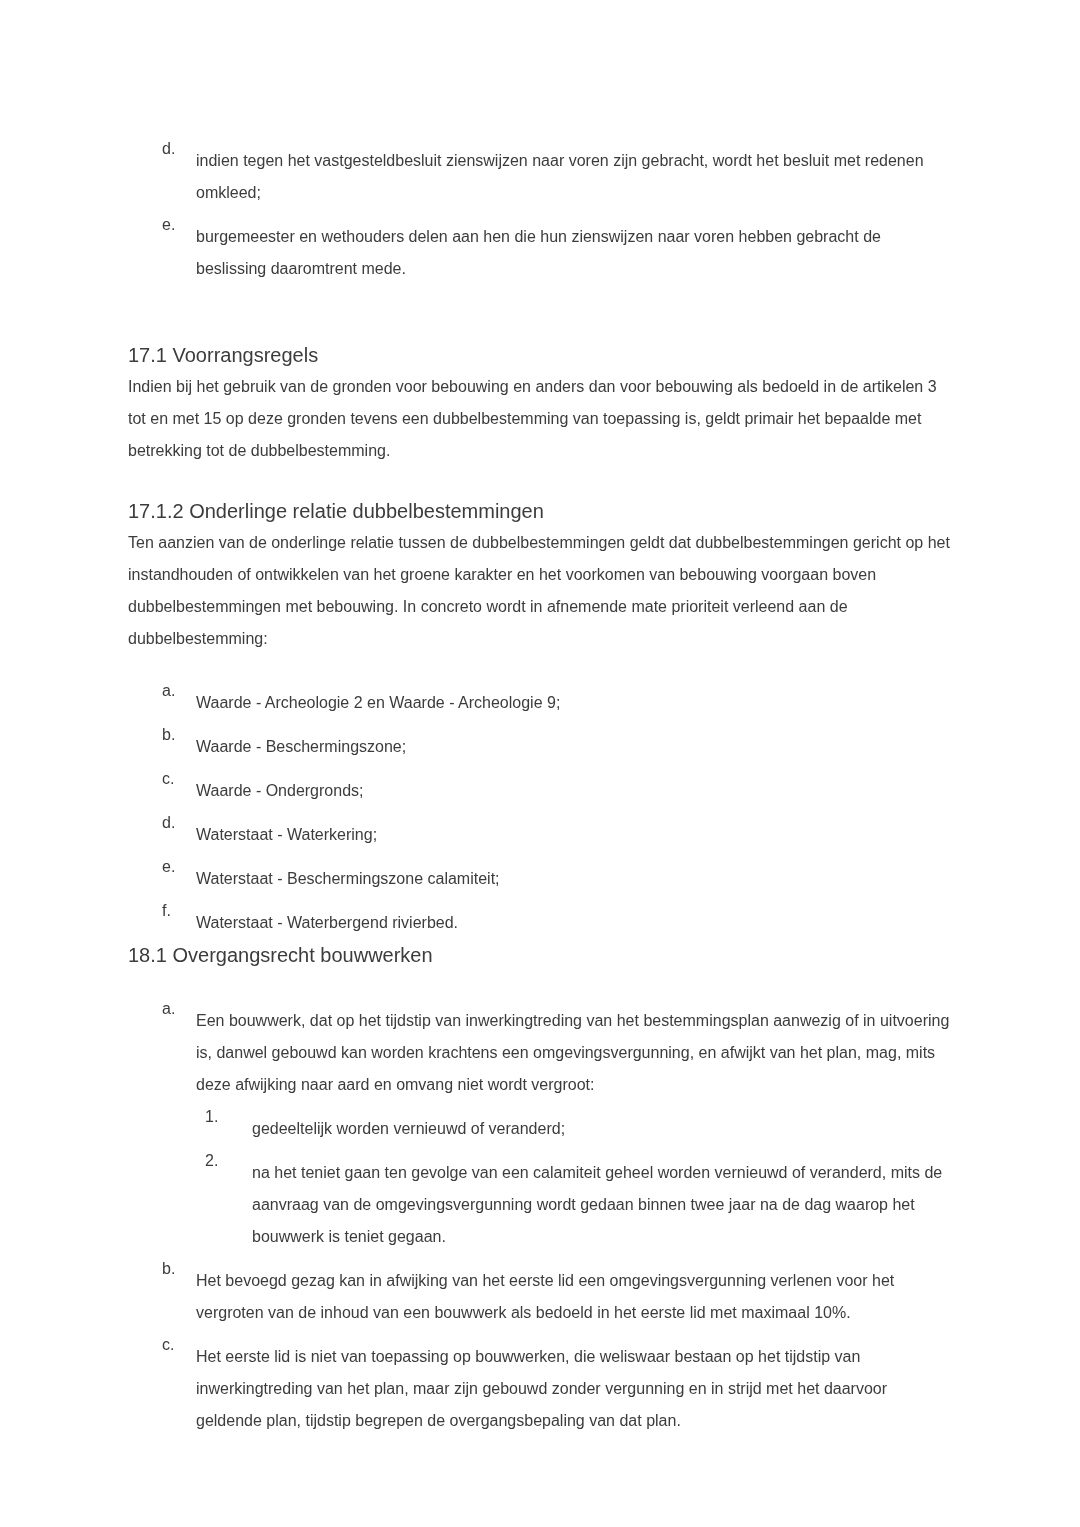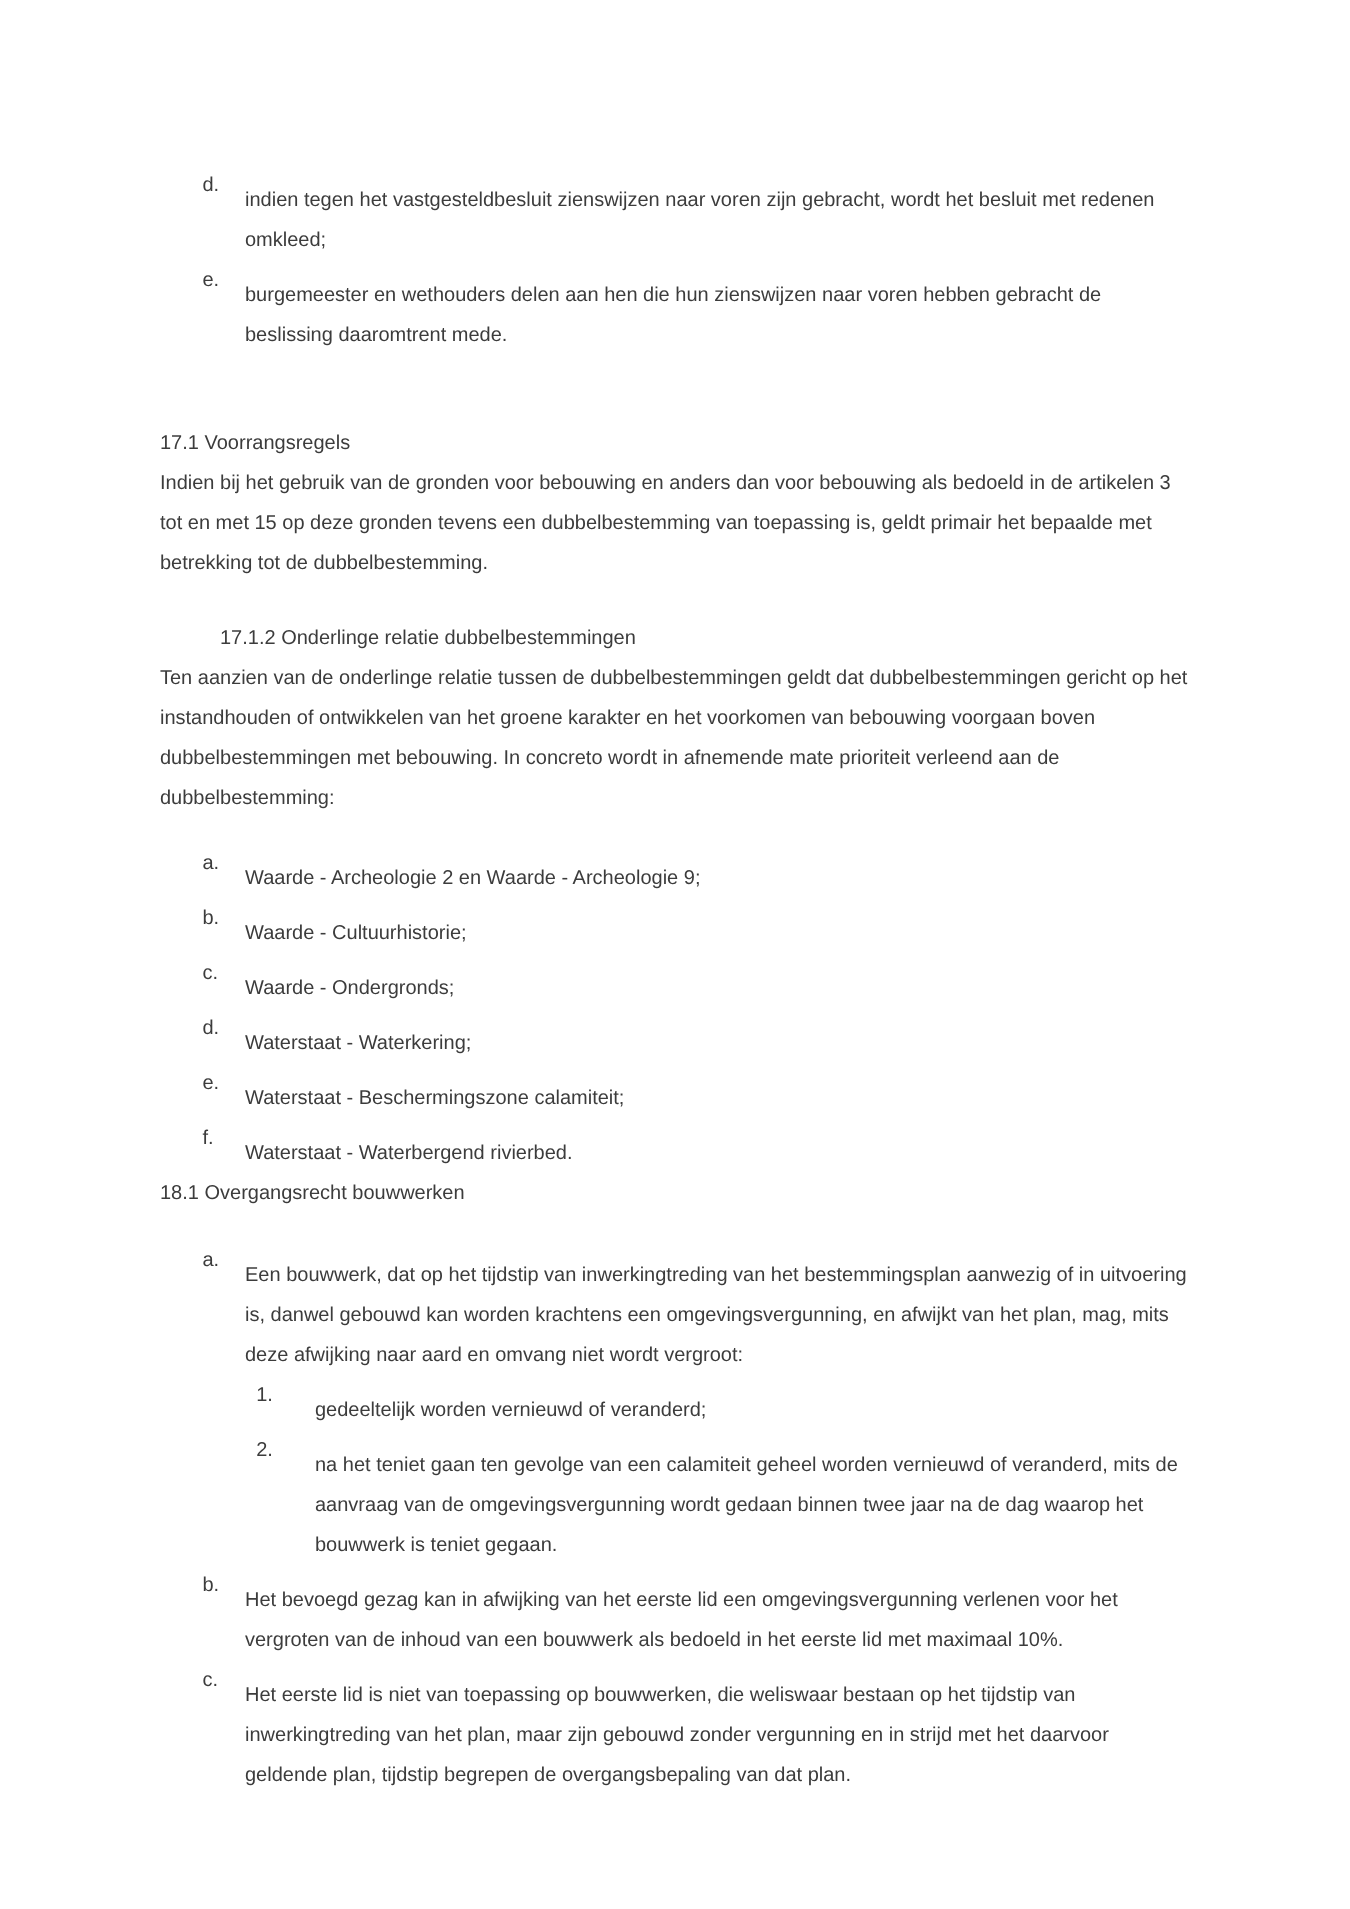--- a/index.html
+++ b/index.html
@@ -14,26 +14,26 @@
     box-sizing: border-box;
     background: #ffffff;
     padding: 133px 130px 40px 128px;
     font-family: "Liberation Sans", sans-serif;
     font-size: 16px;
     line-height: 32px;
     color: #3c3c3c;
     overflow: hidden;
   }
   .heading {
-    font-size: 16px;
+    font-size: 20px;
     font-weight: normal;
   }
   .h-171   { margin-top: 54px; }
   .h-1711  { margin-top: 30px; }
-  .h-1712  { margin-top: 28px; margin-left: 48px; }
+  .h-1712  { margin-top: 28px; }
   .h-181   { }
   .para { margin: 0; }
   .list { margin: 0; }
   .list.gap-top    { margin-top: 20px; }
   .list.gap-top-sm { margin-top: 22px; }
   .li {
     display: flex;
     align-items: flex-start;
   }
   .li > .marker {
@@ -74,21 +74,21 @@
   <div class="heading h-1712">17.1.2 Onderlinge relatie dubbelbestemmingen</div>
   <p class="para">Ten aanzien van de onderlinge relatie tussen de dubbelbestemmingen geldt dat dubbelbestemmingen gericht op het instandhouden of ontwikkelen van het groene karakter en het voorkomen van bebouwing voorgaan boven dubbelbestemmingen met bebouwing. In concreto wordt in afnemende mate prioriteit verleend aan de dubbelbestemming:</p>
 
   <div class="list gap-top">
     <div class="li">
       <span class="marker">a.</span>
       <span class="li-text">Waarde - Archeologie 2 en Waarde - Archeologie 9;</span>
     </div>
     <div class="li">
       <span class="marker">b.</span>
-      <span class="li-text">Waarde - Cultuurhistorie;</span>
+      <span class="li-text">Waarde - Beschermingszone;</span>
     </div>
     <div class="li">
       <span class="marker">c.</span>
       <span class="li-text">Waarde - Ondergronds;</span>
     </div>
     <div class="li">
       <span class="marker">d.</span>
       <span class="li-text">Waterstaat - Waterkering;</span>
     </div>
     <div class="li">

